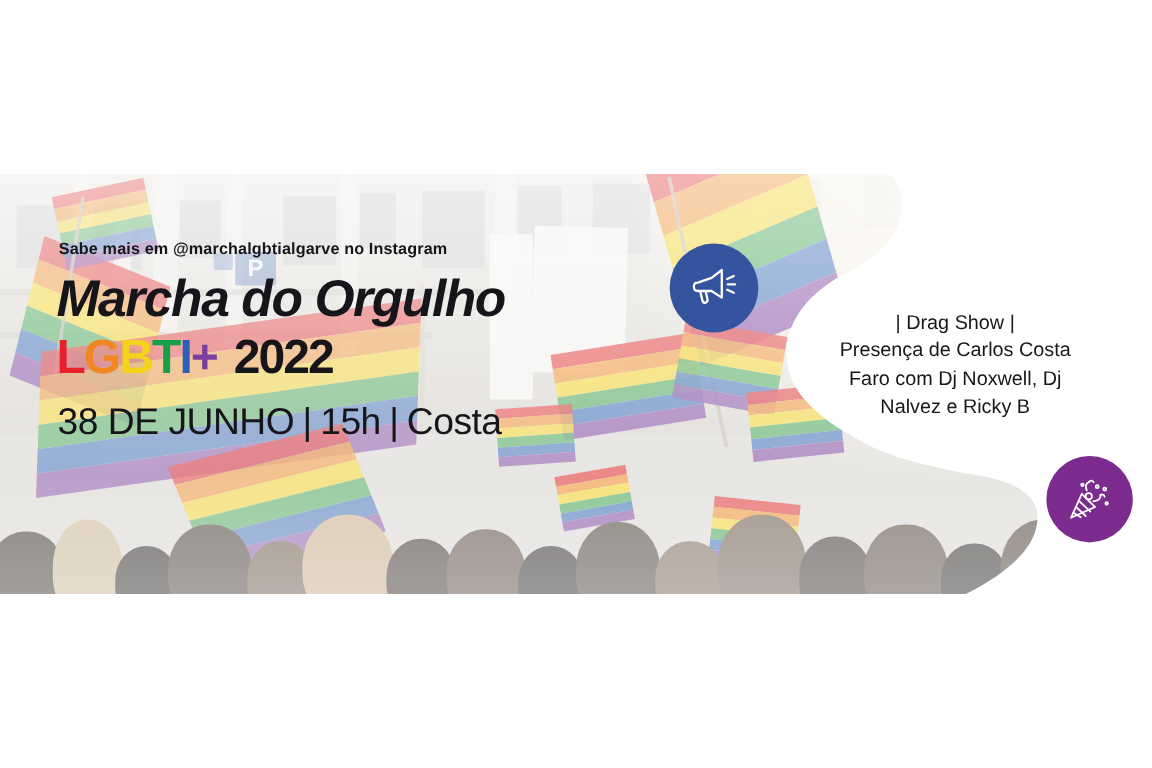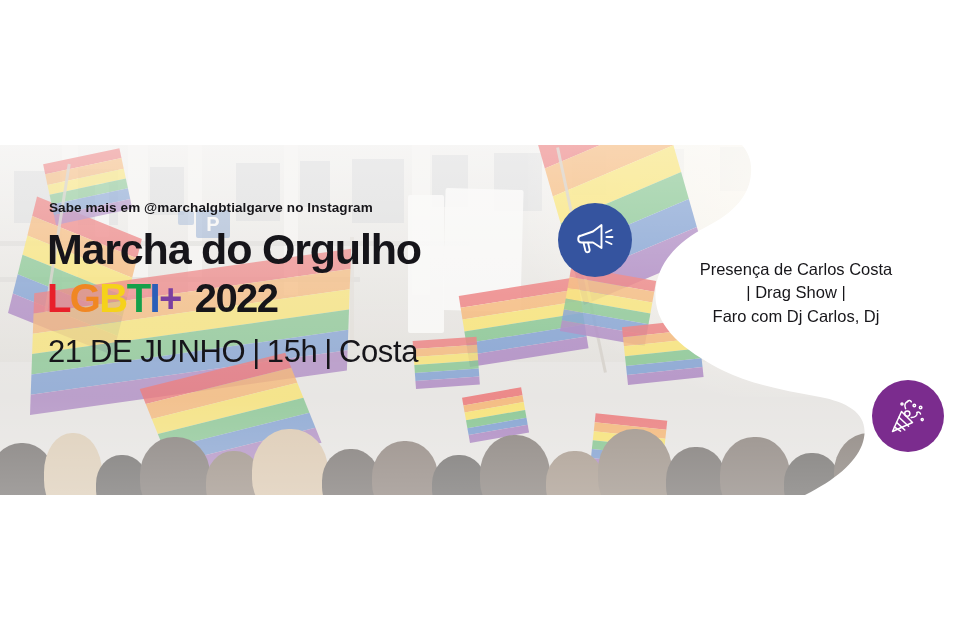--- a/index.html
+++ b/index.html
@@ -76,21 +76,21 @@
 
   
   .headline{position:absolute;left:47px;top:55px;z-index:5;}
 
   .kicker{
     font-size:13.5px;font-weight:bold;color:#17161a;letter-spacing:.1px;
     margin:0 0 13px 2px;white-space:nowrap;
   }
   .title1{
     font-size:43px;font-weight:bold;color:#16151a;letter-spacing:-1.2px;
-    line-height:1;margin:0;white-space:nowrap;
+    line-height:1;margin:0;white-space:nowrap;font-style:italic;
   }
   .title2{
     font-size:40px;font-weight:bold;letter-spacing:-1.6px;line-height:1;
     margin:7px 0 0 0;white-space:nowrap;color:#16151a;
   }
   .title2 .ltr{display:inline-block;}
   .title2 .year{margin-left:14px;color:#16151a;}
   .subtitle{
     font-size:31px;font-weight:normal;color:#16151a;letter-spacing:-.4px;
     line-height:1;margin:18px 0 0 1px;white-space:nowrap;
@@ -293,28 +293,29 @@
       </svg>
     </div>
 
     <div class="headline">
       <div class="kicker">Sabe mais em @marchalgbtialgarve no Instagram</div>
       <div class="title1">Marcha do Orgulho</div>
       <div class="title2">
         <span id="acronym"><span class="ltr" style="color: rgb(232, 32, 42);">L</span><span class="ltr" style="color: rgb(240, 135, 35);">G</span><span class="ltr" style="color: rgb(245, 210, 27);">B</span><span class="ltr" style="color: rgb(21, 160, 74);">T</span><span class="ltr" style="color: rgb(43, 95, 184);">I</span><span class="ltr" style="color: rgb(123, 63, 160);">+</span></span><span class="year">2022</span>
       </div>
       <div class="subtitle">
-        <span>21 DE JUNHO</span><span class="sep">|</span><span>15h</span><span class="sep">|</span><span>Costa</span>
+        <span>38 DE JUNHO</span><span class="sep">|</span><span>15h</span><span class="sep">|</span><span>Costa</span>
       </div>
     </div>
 
     <div class="rightcopy" id="rightcopy">
+        <span class="ln">| Drag Show |</span>
         <span class="ln">Presença de Carlos Costa</span>
-        <span class="ln">| Drag Show |</span>
-        <span class="ln">Faro com Dj Carlos, Dj</span>
+        <span class="ln">Faro com Dj Noxwell, Dj</span>
+        <span class="ln">Nalvez e Ricky B</span>
       </div>
 
     <div class="badge" id="megaphone-badge" style="background: rgb(53, 84, 159);">
       <svg width="44" height="44" viewBox="0 0 44 44">
         <g fill="none" stroke="#ffffff" stroke-width="1.9" stroke-linecap="round" stroke-linejoin="round">
           <path d="M8.5,17.5 L20,13.5 L28.5,7 L28.5,30 L20,24.5 L8.5,24.5
                    C6.5,24.5 5.2,23 5.2,21 C5.2,19 6.5,17.5 8.5,17.5 Z"></path>
           <path d="M10.5,24.8 L12.4,32.6 C12.7,33.8 13.8,34.5 15,34.2
                    C16.2,33.9 16.9,32.8 16.6,31.6 L15,24.6"></path>
           <line x1="33" y1="14.5" x2="38.5" y2="12"></line>

